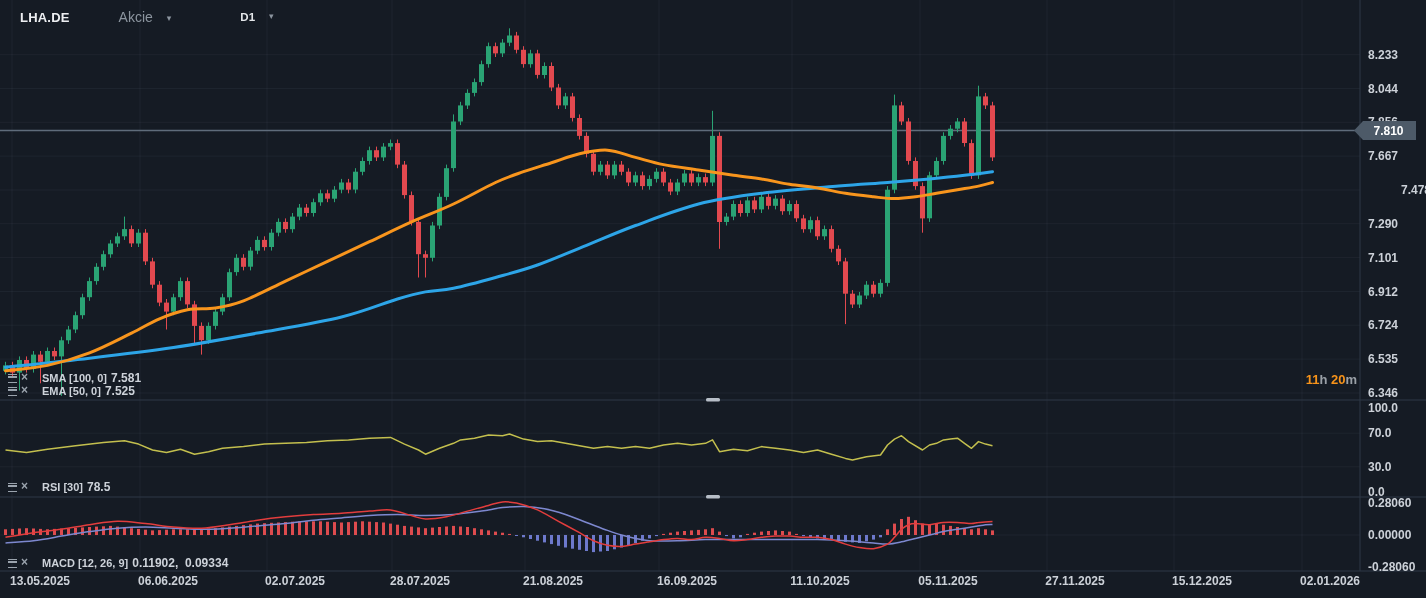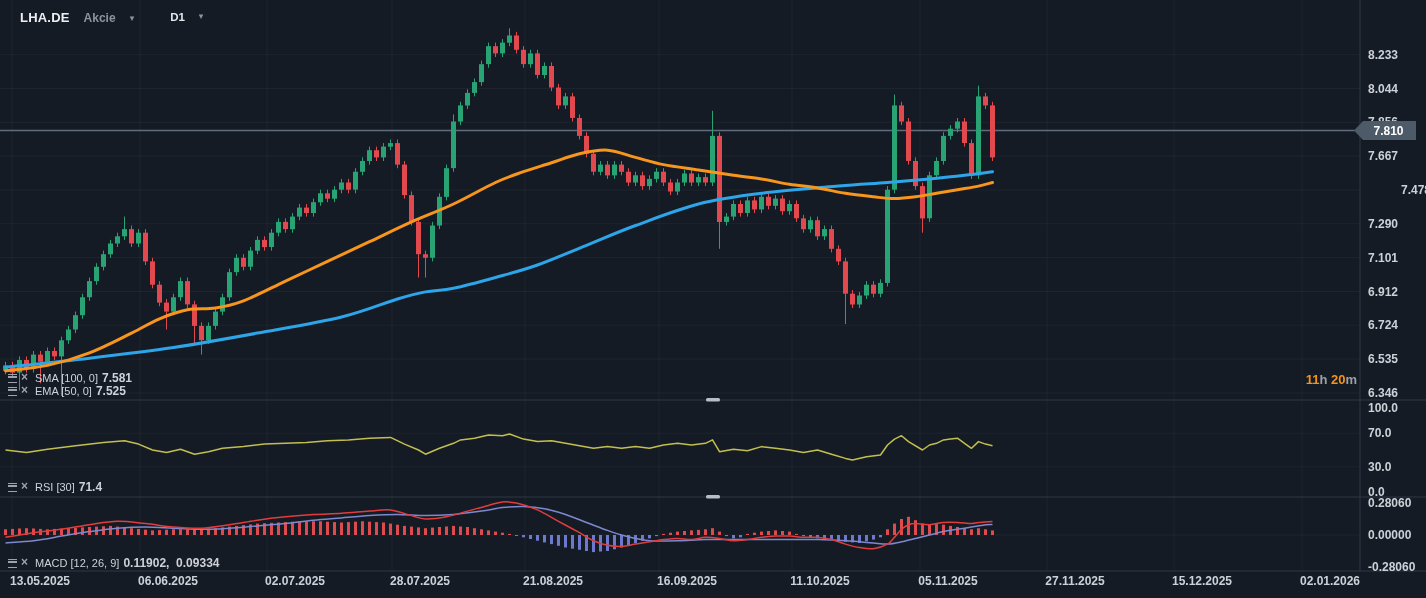--- a/index.html
+++ b/index.html
@@ -6,30 +6,30 @@
   .stage{
     position:relative;width:1426px;height:598px;overflow:hidden;
     background:#151b24;
     font-family:"Liberation Sans", sans-serif;
     -webkit-font-smoothing:antialiased;
   }
   #chart-svg{position:absolute;left:0;top:0;}
   .header{position:absolute;left:0;top:0;height:34px;display:flex;align-items:center;z-index:5;}
   .symbol-group{display:flex;align-items:baseline;gap:14px;margin-left:20px;cursor:pointer;}
   .sym{font-size:13px;font-weight:bold;color:#eceef1;letter-spacing:.2px;}
-  .stype{font-size:12px;font-weight:bold;color:#8b949e;}
+  .stype{font-size:14px;font-weight:normal;color:#8b949e;margin-left:35px;}
   .caret{font-size:9px;color:#8b949e;position:relative;top:-1px;}
-  .tf-group{display:flex;align-items:center;gap:14px;margin-left:36px;cursor:pointer;}
+  .tf-group{display:flex;align-items:center;gap:14px;margin-left:69px;cursor:pointer;}
   .tf{font-size:11.5px;font-weight:bold;color:#e4e7ea;}
   .ind-row{position:absolute;display:flex;align-items:center;gap:4px;z-index:5;cursor:pointer;}
   .ind-icon{color:#9aa3ad;font-size:10px;line-height:10px;cursor:pointer;}
   .ind-icon.x{font-weight:bold;font-size:12px;position:relative;top:-1px;}
   .ind-bars{display:inline-block;width:9px;height:7px;border-top:1.6px solid #9aa3ad;border-bottom:1.6px solid #9aa3ad;position:relative;}
   .ind-bars:after{content:"";position:absolute;left:0;right:0;top:1.6px;height:1.6px;background:#9aa3ad;}
-  .ind-text{font-size:11px;font-weight:normal;color:#cdd2d9;white-space:pre;margin-left:3px;}
+  .ind-text{font-size:11px;font-weight:bold;color:#cdd2d9;white-space:pre;margin-left:10px;}
   .ind-val{font-size:12px;font-weight:bold;color:#cdd2d9;white-space:pre;text-align:right;}
   .axis-label{position:absolute;left:1368px;height:14px;line-height:14px;font-size:12px;font-weight:bold;color:#ccd1d8;white-space:nowrap;z-index:3;}
   .date-label{position:absolute;top:574px;transform:translateX(-50%);font-size:12px;font-weight:bold;color:#ccd1d8;white-space:nowrap;z-index:3;}
   .price-badge{
     position:absolute;left:1354px;top:121px;width:62px;height:19px;z-index:6;
     background:#4d5a68;color:#ffffff;font-size:12px;font-weight:bold;
     display:flex;align-items:center;justify-content:center;padding-left:7px;box-sizing:border-box;
     clip-path:polygon(0 50%, 9px 0, 100% 0, 100% 100%, 9px 100%);
   }
   .countdown{position:absolute;top:372px;left:1293px;width:64px;text-align:right;font-size:13px;font-weight:bold;z-index:4;white-space:nowrap;}
@@ -528,21 +528,21 @@
   <div class="ind-row" style="left:8px;top:384px;">
     <span class="ind-bars"></span>
     <span class="ind-icon x">×</span>
     <span class="ind-text">EMA [50, 0]</span>
     <span class="ind-val">7.525</span>
   </div>
   <div class="ind-row" style="left:8px;top:480px;">
     <span class="ind-bars"></span>
     <span class="ind-icon x">×</span>
     <span class="ind-text">RSI [30]</span>
-    <span class="ind-val">71.4</span>
+    <span class="ind-val">78.5</span>
   </div>
   <div class="ind-row" style="left:8px;top:556px;">
     <span class="ind-bars"></span>
     <span class="ind-icon x">×</span>
     <span class="ind-text">MACD [12, 26, 9]</span>
     <span class="ind-val">0.11902,  0.09334</span>
   </div>
 
   <div id="price-axis">
       <div class="axis-label" style="top: 48px;">8.233</div>

